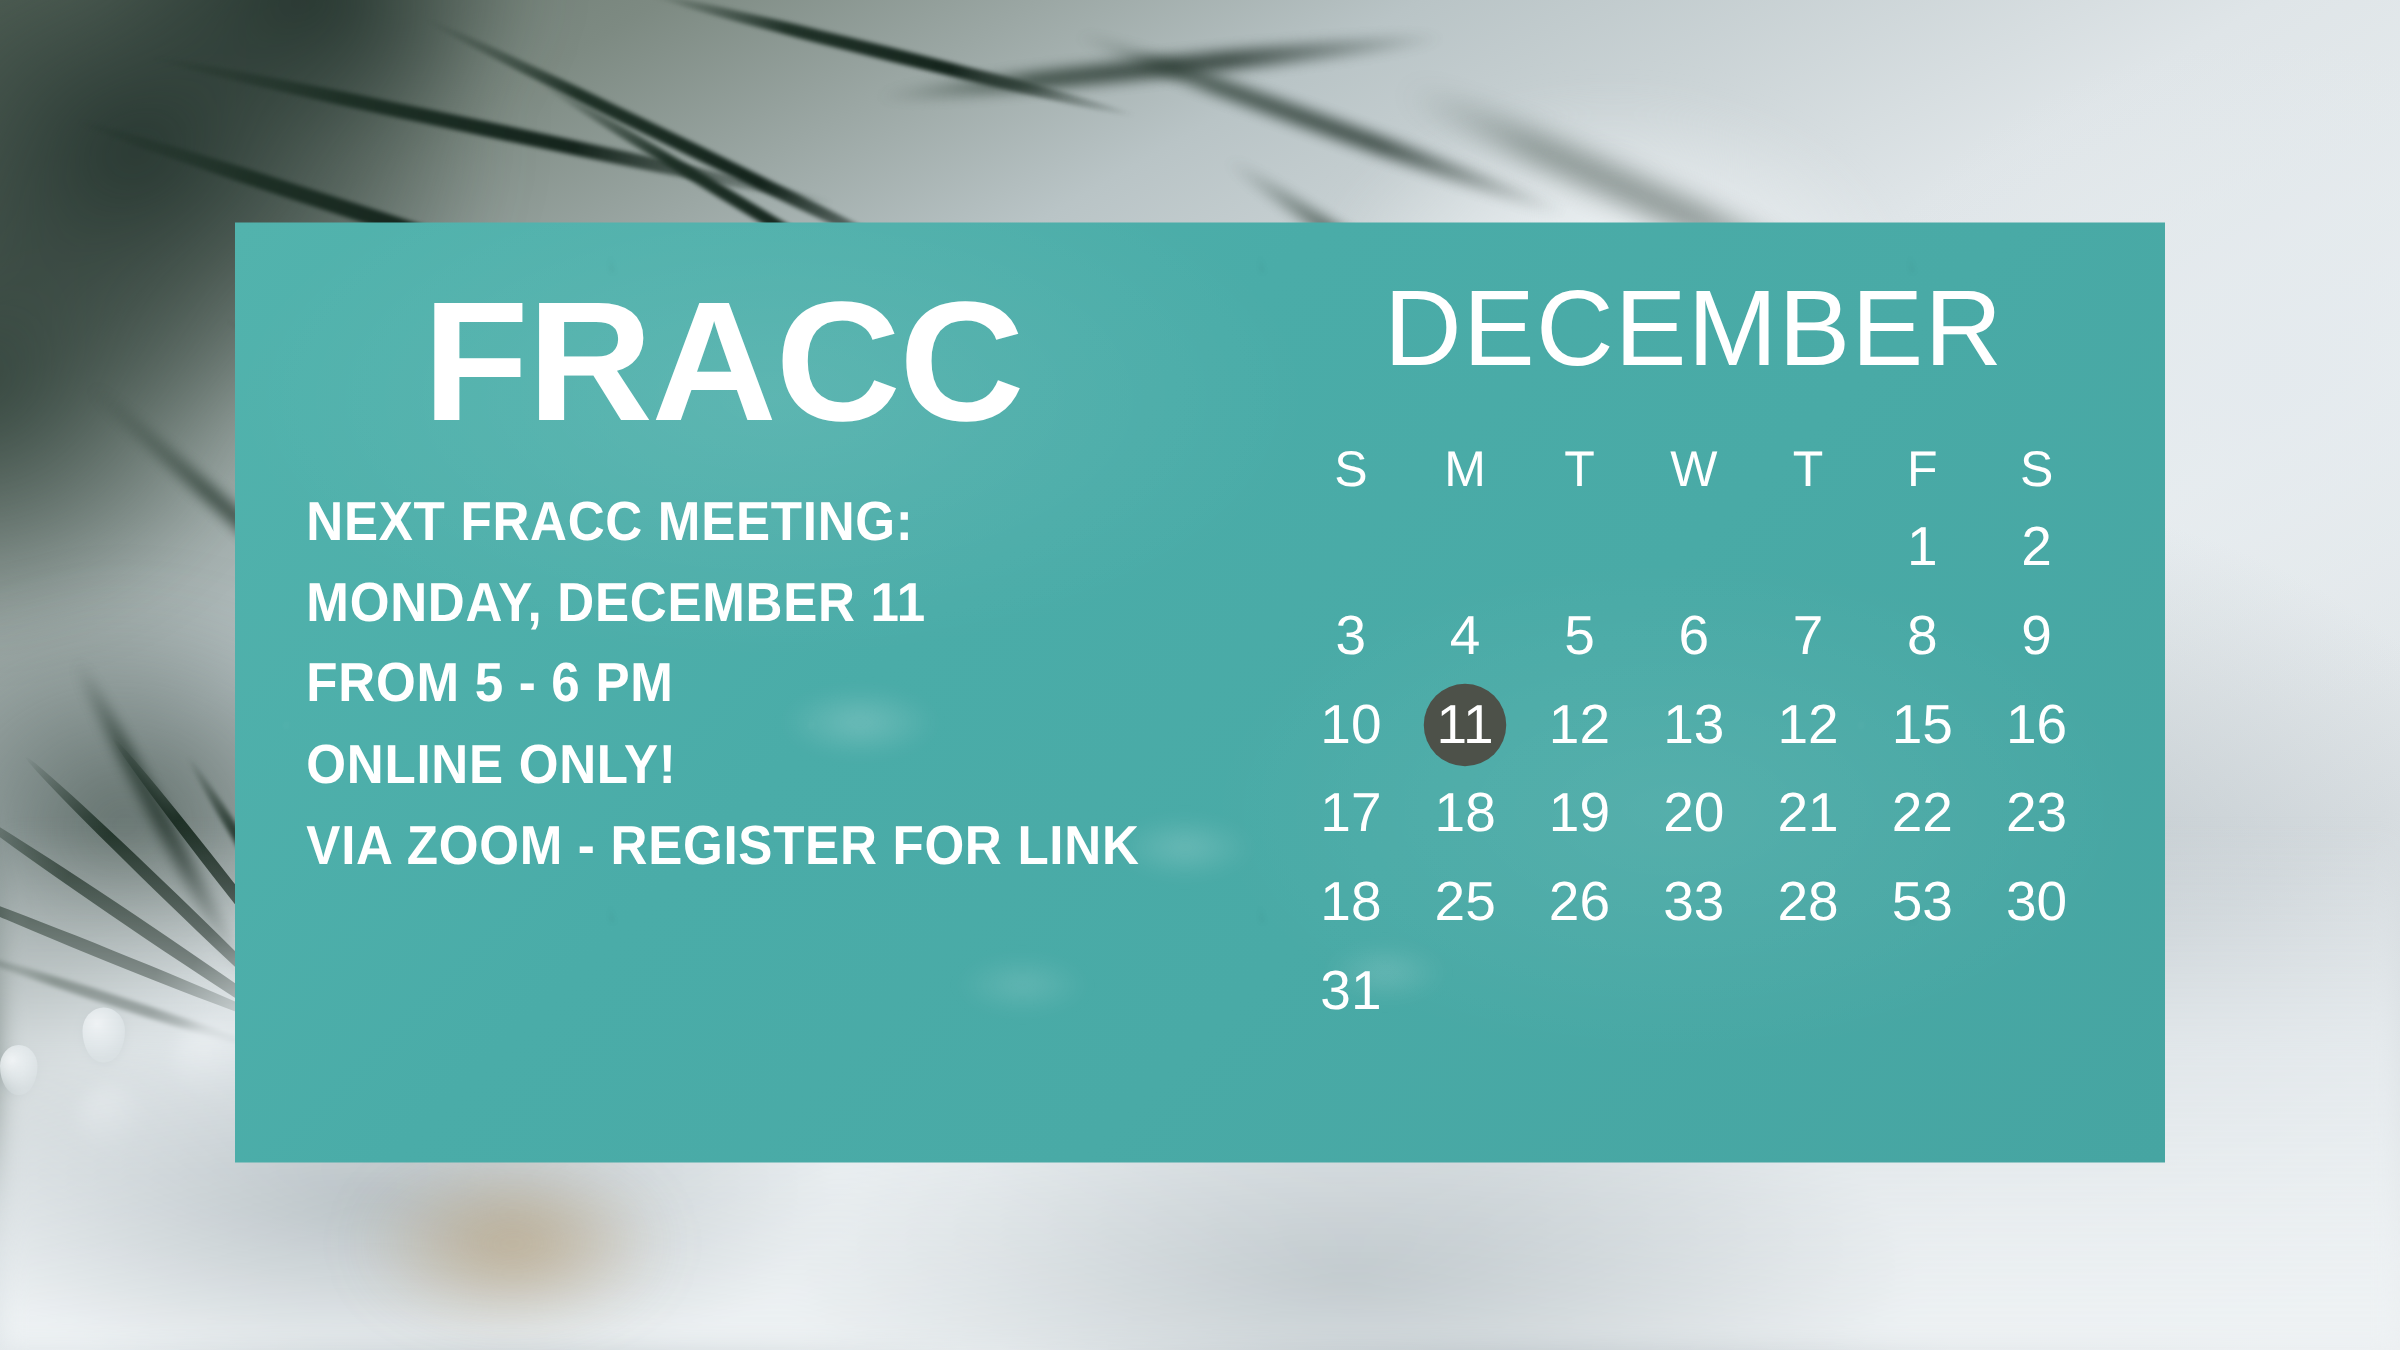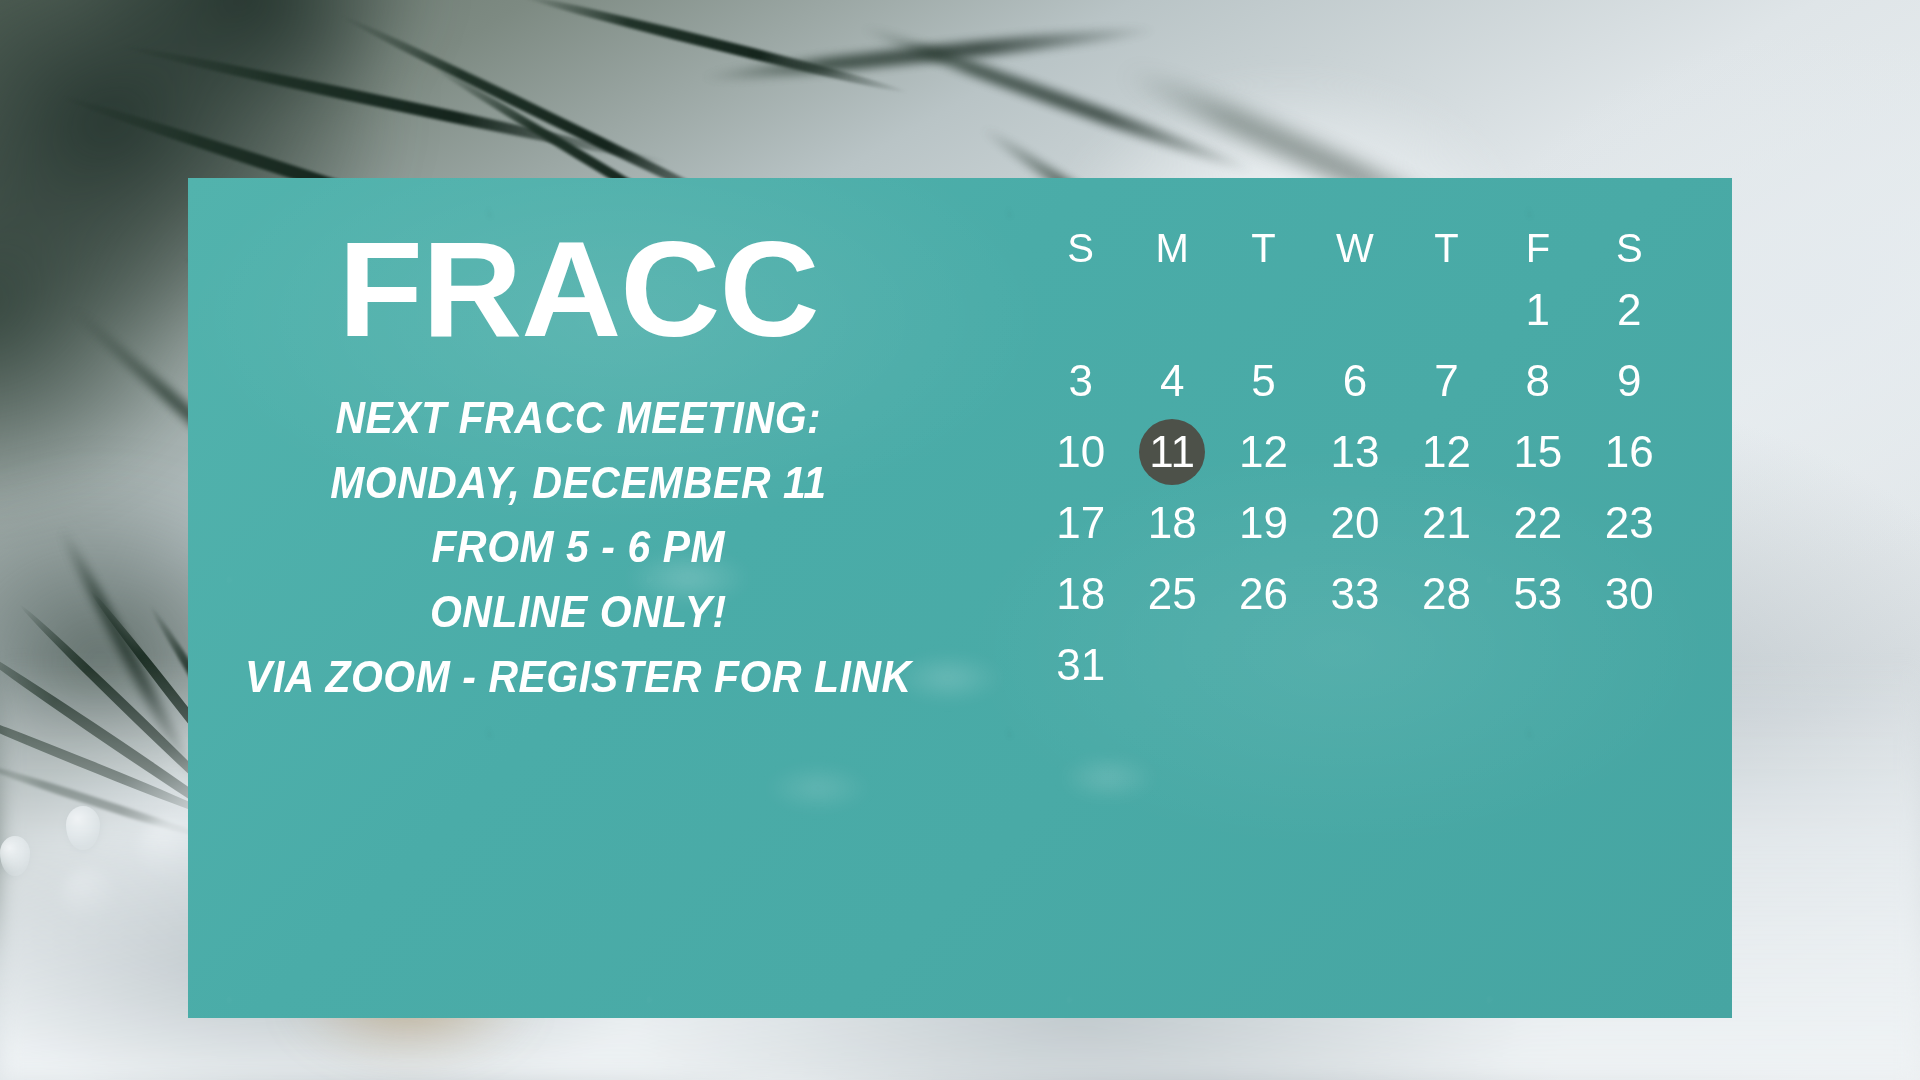--- a/index.html
+++ b/index.html
@@ -97,21 +97,21 @@
   
   .ochre {
     position:absolute; left:240px; top:900px; width:340px; height:190px;
     background:radial-gradient(ellipse 170px 90px at 50% 50%, rgba(168,126,62,.5), rgba(168,126,62,0) 72%);
     filter:blur(22px);
   }
 
   
   #panel {
     position:absolute;
-    left:188px; top:178px; width:1544px; height:840px;
+    left:188px; top:178px; width:1544px; height:752px;
     background:
       radial-gradient(ellipse 620px 300px at 430px 140px, rgba(255,255,255,.09), rgba(255,255,255,0) 70%),
       radial-gradient(ellipse 520px 280px at 1150px 470px, rgba(255,255,255,.07), rgba(255,255,255,0) 72%),
       linear-gradient(135deg, #52b3ad 0%, #4aaca8 38%, #49aaa6 62%, #46a5a2 100%);
     overflow:hidden;
   }
   
   .panel-veil {
     position:absolute; inset:0; pointer-events:none;
     background:
@@ -152,22 +152,21 @@
     font-family:"Liberation Sans", sans-serif;
     font-weight:400;
     font-size:21px;
     letter-spacing:2.6px;
     color:#ffffff;
     white-space:nowrap;
   }
 
   #announcement {
     margin-top:34px;
-    text-align:center;
-    display:flex; flex-direction:column; gap:4px;font-style:italic;
+    display:flex; flex-direction:column; gap:4px;
   }
   .ann-line {
     font-family:"Liberation Sans", sans-serif;
     font-weight:bold;
     color:#ffffff;
     font-size:44px;
     line-height:1.38;
     letter-spacing:.6px;
     transform:scaleX(.93);
     white-space:nowrap;
@@ -288,20 +287,21 @@
         <div class="ann-line">NEXT FRACC MEETING:</div>
         <div class="ann-line">MONDAY, DECEMBER 11</div>
         <div class="ann-line">FROM 5 - 6 PM</div>
         <div class="ann-line">ONLINE ONLY!</div>
         <div class="ann-line">VIA ZOOM - REGISTER FOR LINK</div>
       </div>
 
     </div>
 
     <div id="calendar">
+      <div id="cal-month">DECEMBER</div>
 
       <div id="cal-grid">
         <div class="dow">S</div>
         <div class="dow">M</div>
         <div class="dow">T</div>
         <div class="dow">W</div>
         <div class="dow">T</div>
         <div class="dow">F</div>
         <div class="dow">S</div>
 

